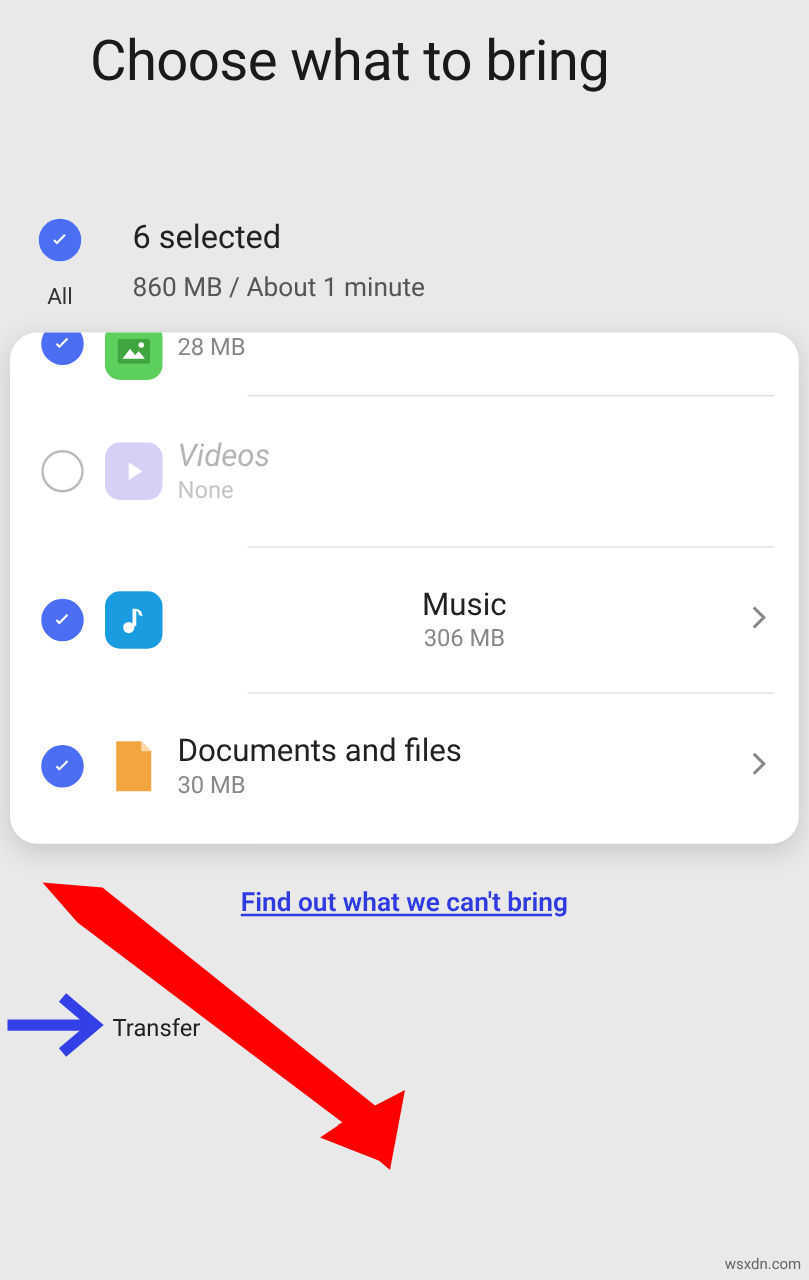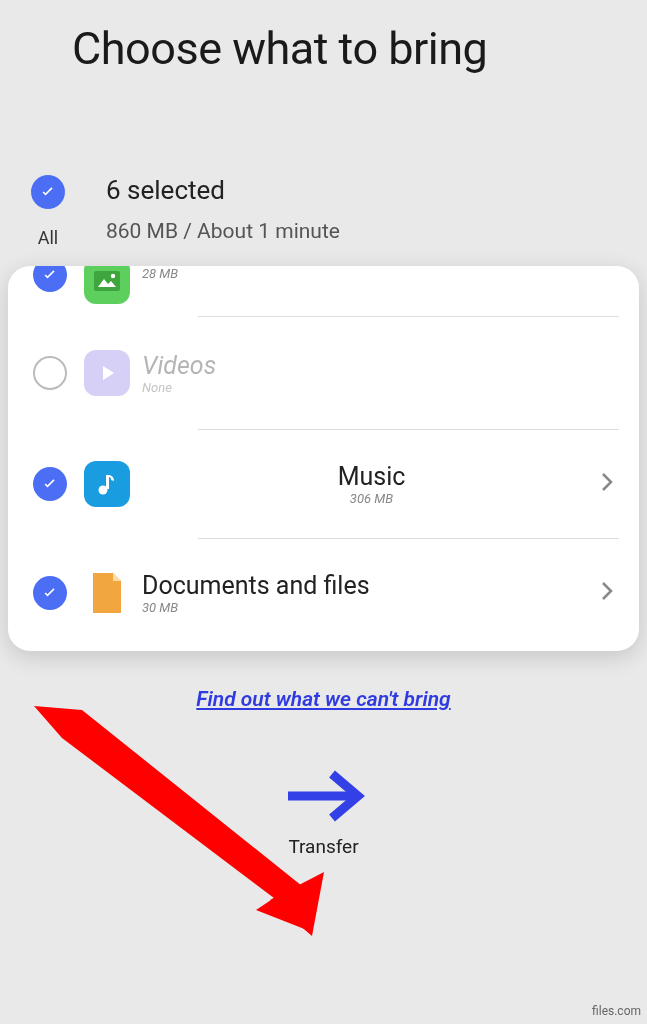--- a/index.html
+++ b/index.html
@@ -20,34 +20,34 @@
     .item-check .filled { width: 34px; height: 34px; border-radius: 50%; background: #4b6ef5; display: flex; align-items: center; justify-content: center; }
     .item-check .filled svg { width: 20px; height: 20px; fill: white; }
     .item-icon { width: 70px; display: flex; justify-content: center; }
     .ic-box { width: 46px; height: 46px; border-radius: 12px; display: flex; align-items: center; justify-content: center; }
     .ic-image { background: #5ccf5c; }
     .ic-video { background: #d6d0f7; }
     .ic-music { background: #1a9de0; }
     .ic-doc { background: transparent; }
     .item-body { flex: 1; display: flex; flex-direction: column; gap: 0; padding: 6px 0; }
     .item-title { font-size: 25px; color: #222; }
-    .item-sub { font-size: 13px; color: #888; font-style: italic; }
+    .item-sub { font-size: 19px; color: #888; }
     .item.disabled .item-title { color: #b5b5b5; font-style: italic; }
     .item.disabled .item-sub { color: #c5c5c5; }
     .chevron { color: #888; }
     .chevron svg { width: 14px; height: 24px; stroke: #888; stroke-width: 2.5; fill: none; }
     .hairline { height: 1px; background: #ddd; margin-left: 190px; margin-right: 20px; }
     .item.partial { padding-top: 0; align-items: flex-start; }
     .item.partial .item-check .filled { margin-top: -8px; }
     .item.partial .item-icon { margin-top: -8px; }
     .item.partial .item-body { padding-top: 0; }
     .item.partial .chevron { margin-top: -8px; }
     .link-row { text-align: center; margin-top: 36px; }
-    .link { color: #2f3be0; font-size: 21px; font-weight: 600; text-decoration: underline; font-style: italic; }
-    .transfer-block { margin-top: 56px; display: flex; flex-direction: column; align-items: center; gap: 6px; }
+    .link { color: #2f3be0; font-size: 21px; font-weight: 600; text-decoration: underline; }
+    .transfer-block { margin-top: 56px; display: flex; align-items: center; gap: 6px; }
     .arrow-big svg { width: 84px; height: 58px; stroke: #3340e6; stroke-width: 9; fill: none; stroke-linecap: butt; }
     .transfer-label { font-size: 19px; color: #222; }
     .watermark { position: absolute; right: 6px; bottom: 6px; font-size: 12px; color: #666; }
     .annot-arrow { position: absolute; left: 12px; top: 700px; pointer-events: none; }
   </style>
 </head>
 <body>
 
 <h1 class="page-title">Choose what to bring</h1>
 
@@ -187,13 +187,13 @@
 </div>
 
 <svg class="annot-arrow" width="320" height="240">
   <defs>
     <marker id="rahead" markerWidth="1" markerHeight="1" refX="0" refY="0"></marker>
   </defs>
   <polygon points="22,6 70,10 295,190 310,175 300,232 244,210 262,198 50,38 22,6" fill="#ff0000"></polygon>
   <polygon points="258,200 312,172 300,236" fill="#ff0000"></polygon>
 </svg>
 
-<div class="watermark">files.com</div>
+<div class="watermark">wsxdn.com</div>
 
 </body></html>

